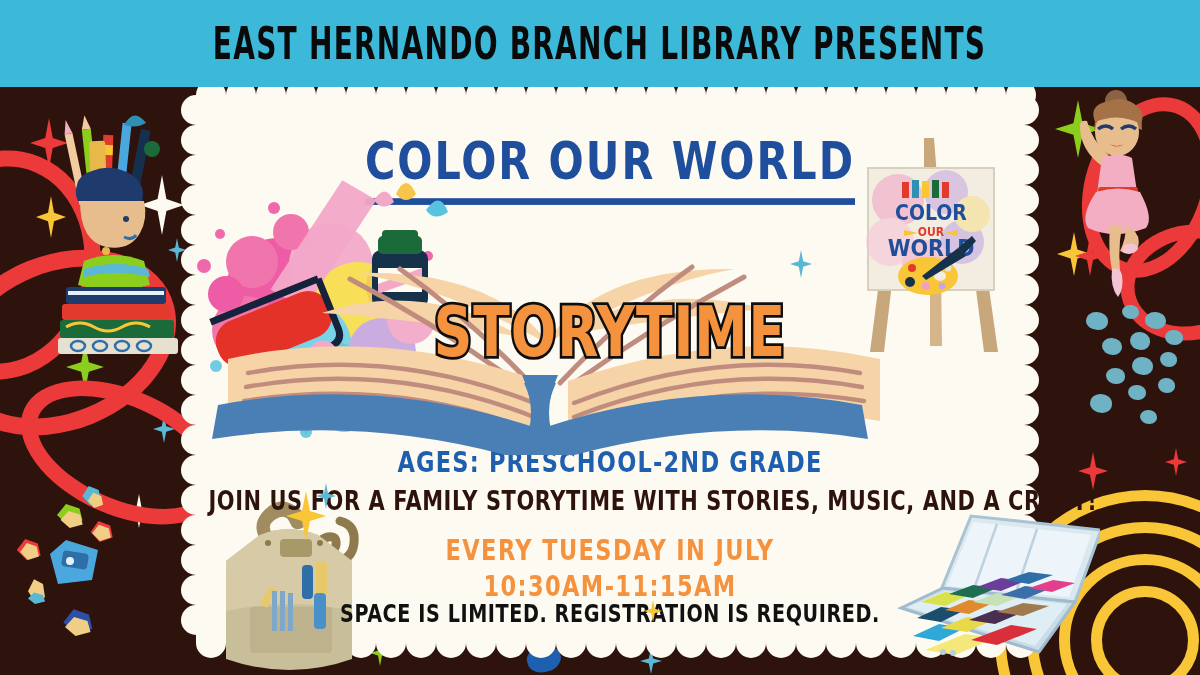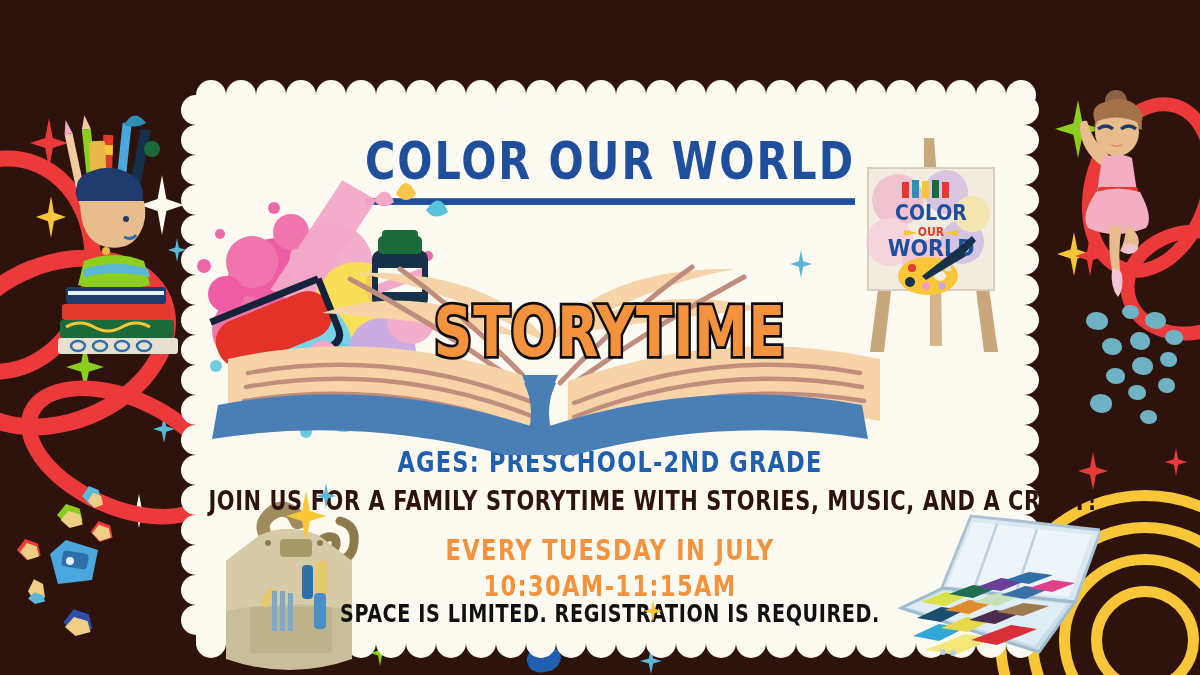--- a/index.html
+++ b/index.html
@@ -167,20 +167,23 @@
   #sharpener{ position:absolute; left:48px; top:538px; width:52px; height:48px; z-index:7; }
   
   #blueblob{ position:absolute; left:527px; top:646px; width:34px; height:26px; background:#1F5FB0;
              border-radius:45% 55% 50% 50%; transform:rotate(-15deg); z-index:7; }
 </style>
 </head>
 <body>
 
 <div id="poster">
 
+  <div id="header-banner">
+    <div id="header-title">EAST HERNANDO BRANCH LIBRARY PRESENTS</div>
+  </div>
 
   <div class="ribbon-l3"></div>
   <div class="ribbon-l1"></div>
   <div class="ribbon-l2"></div>
   <div class="ribbon-r1"></div>
   <div class="ribbon-r2"></div>
 
   <div class="star" style="left:30px;top:118px;width:38px;height:50px;color:#EC3A3A;"></div>
   <div class="star" style="left:140px;top:175px;width:44px;height:60px;color:#FDFAF2;"></div>
   <div class="star" style="left:36px;top:196px;width:30px;height:42px;color:#F9C638;"></div>

